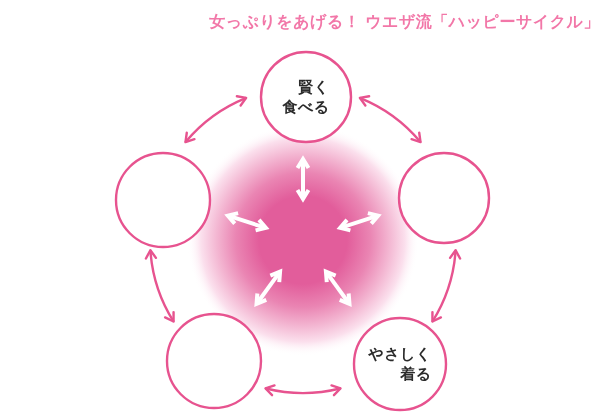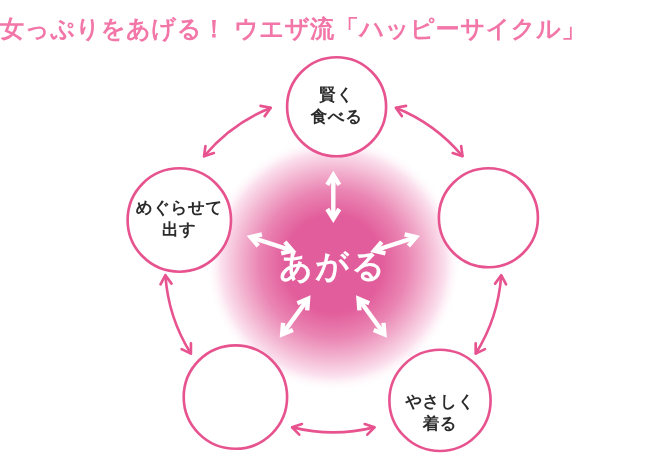--- a/index.html
+++ b/index.html
@@ -6,32 +6,32 @@
   .stage{
     position:relative;
     width:600px;height:420px;
     background:#ffffff;
     overflow:hidden;
     font-family:"Liberation Sans","DejaVu Sans",sans-serif;
   }
   .title{
     position:absolute;
     top:12px;left:0;width:600px;
-    text-align:left;
-    font-size:22px;
+    text-align:right;
+    font-size:16px;
     font-weight:bold;
     letter-spacing:0.5px;
     color:#f277a8;
     white-space:nowrap;
   }
   .diagram-svg{position:absolute;left:0;top:0;}
   .node-label{
     position:absolute;
     transform:translate(-50%,-50%);
-    text-align:center;
+    text-align:right;
     font-size:15px;
     font-weight:600;
     line-height:1.35;
     color:#2b2b2b;
     white-space:pre-line;
     letter-spacing:0.5px;
   }
   .center-label{
     position:absolute;
     transform:translate(-50%,-50%);
@@ -95,20 +95,17 @@
       <circle cx="306" cy="97" r="45"></circle>
       <circle cx="444" cy="198" r="45"></circle>
       <circle cx="400" cy="364" r="46"></circle>
       <circle cx="214" cy="361" r="47"></circle>
       <circle cx="163" cy="200" r="47"></circle>
     </g>
   </svg>
 
   <div class="node-label" style="left:306px;top:97px">賢く
 食べる</div>
-  <div class="node-label" style="left:400px;top:376px">やさしく
+  <div class="node-label" style="left:400px;top:364px">やさしく
 着る</div>
-  <div class="node-label" style="left:163px;top:200px">めぐらせて
-出す</div>
 
-  <div class="center-label" style="left:303px;top:242px">あがる</div>
 
 </div>
 
 </body></html>

